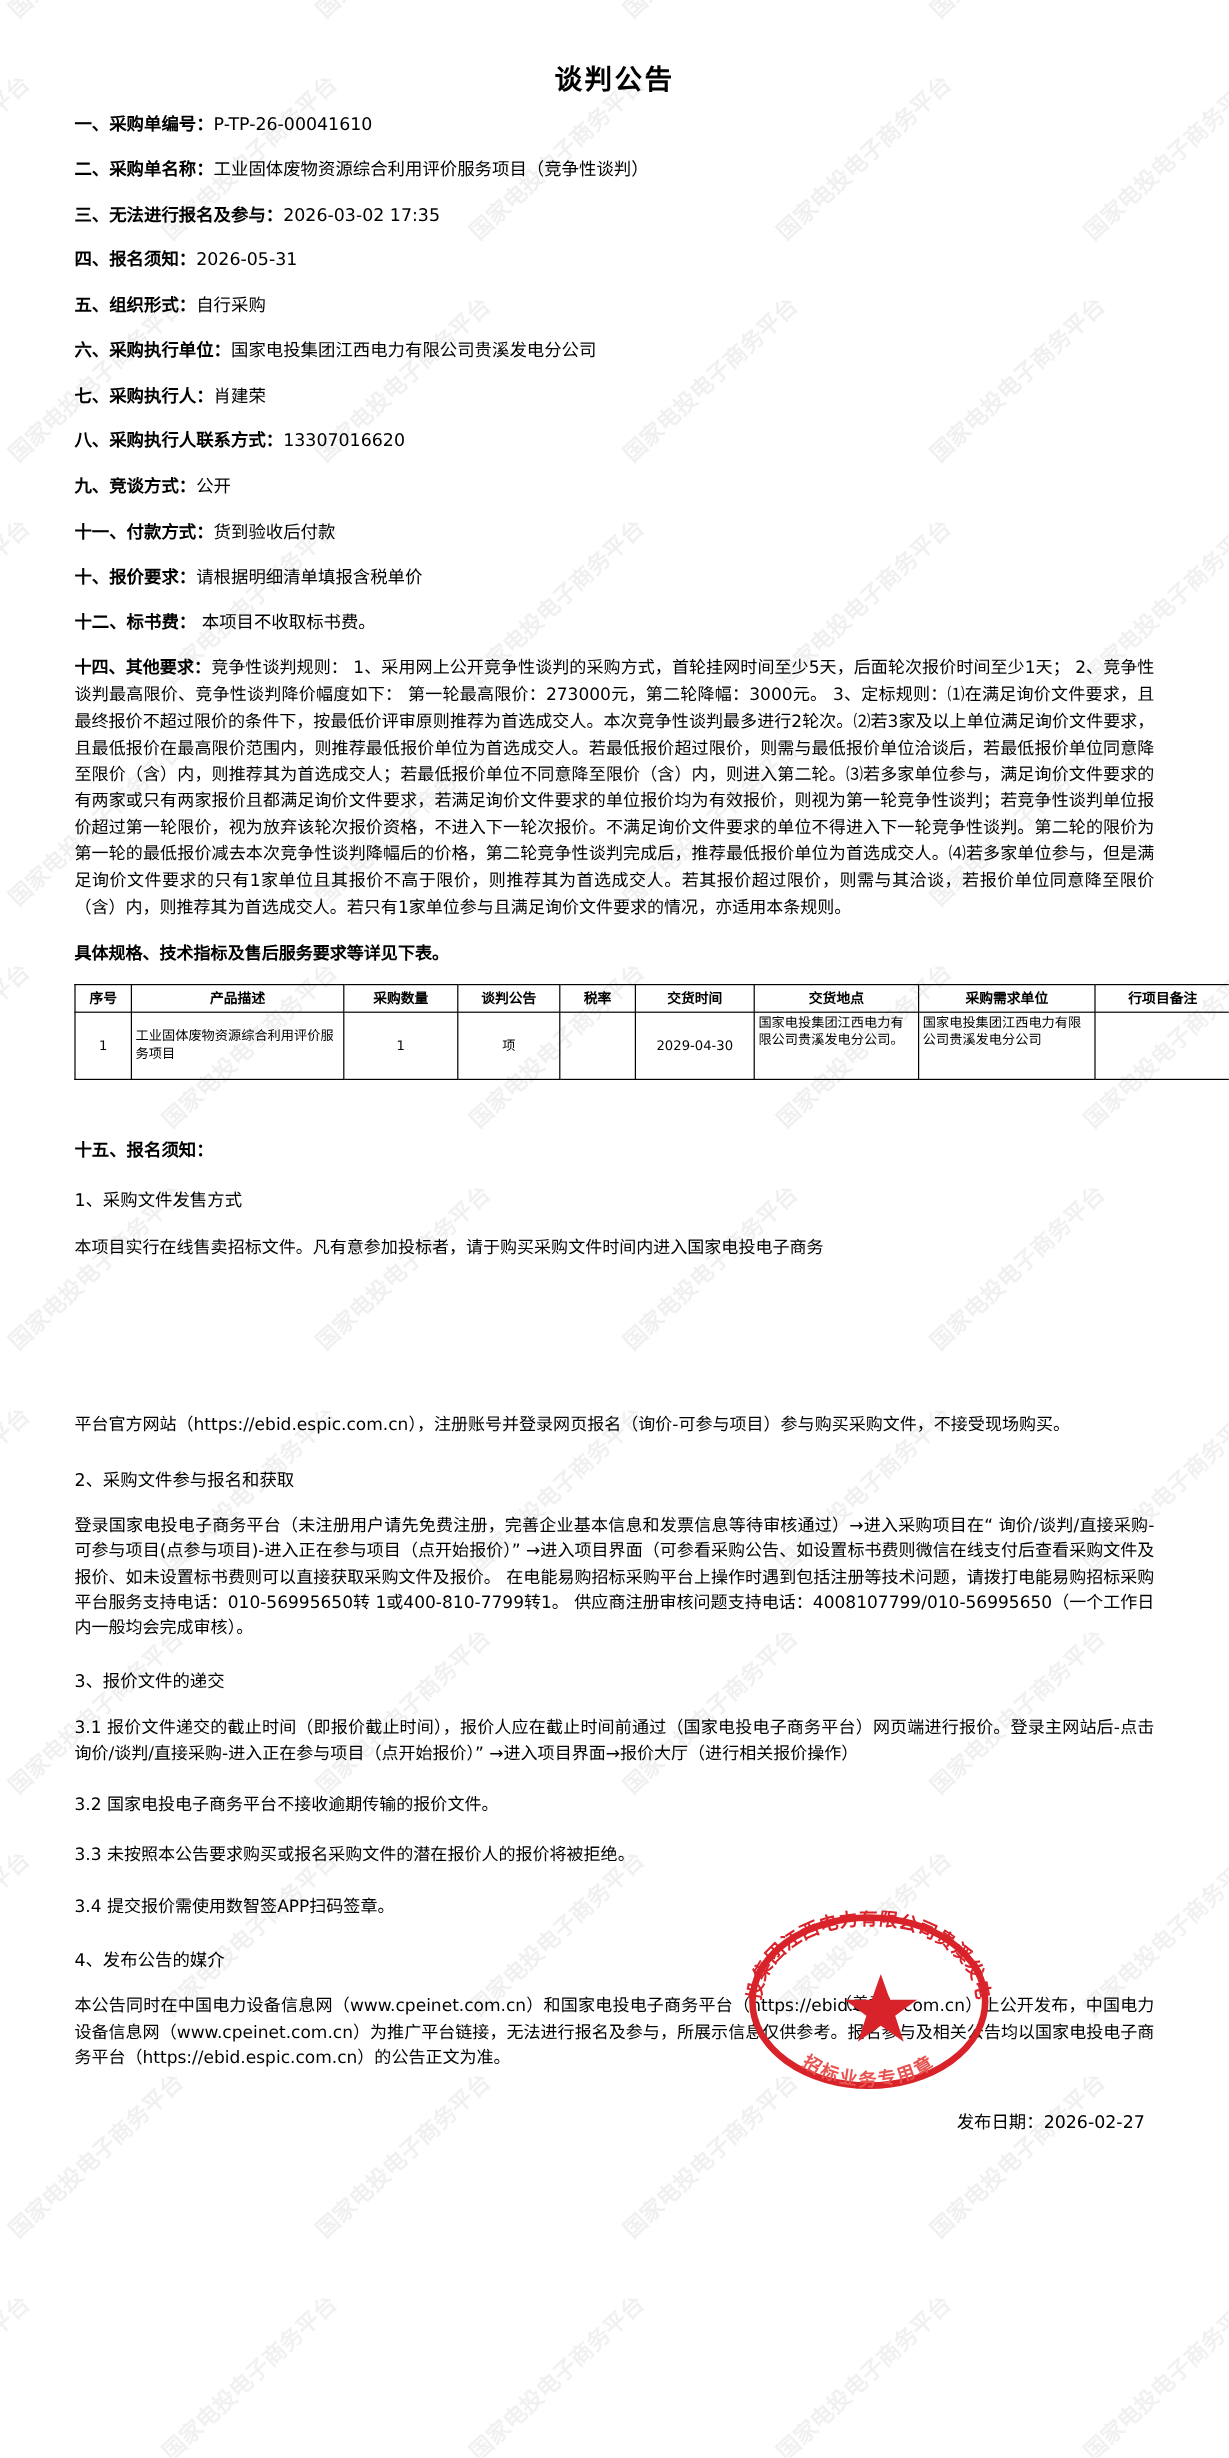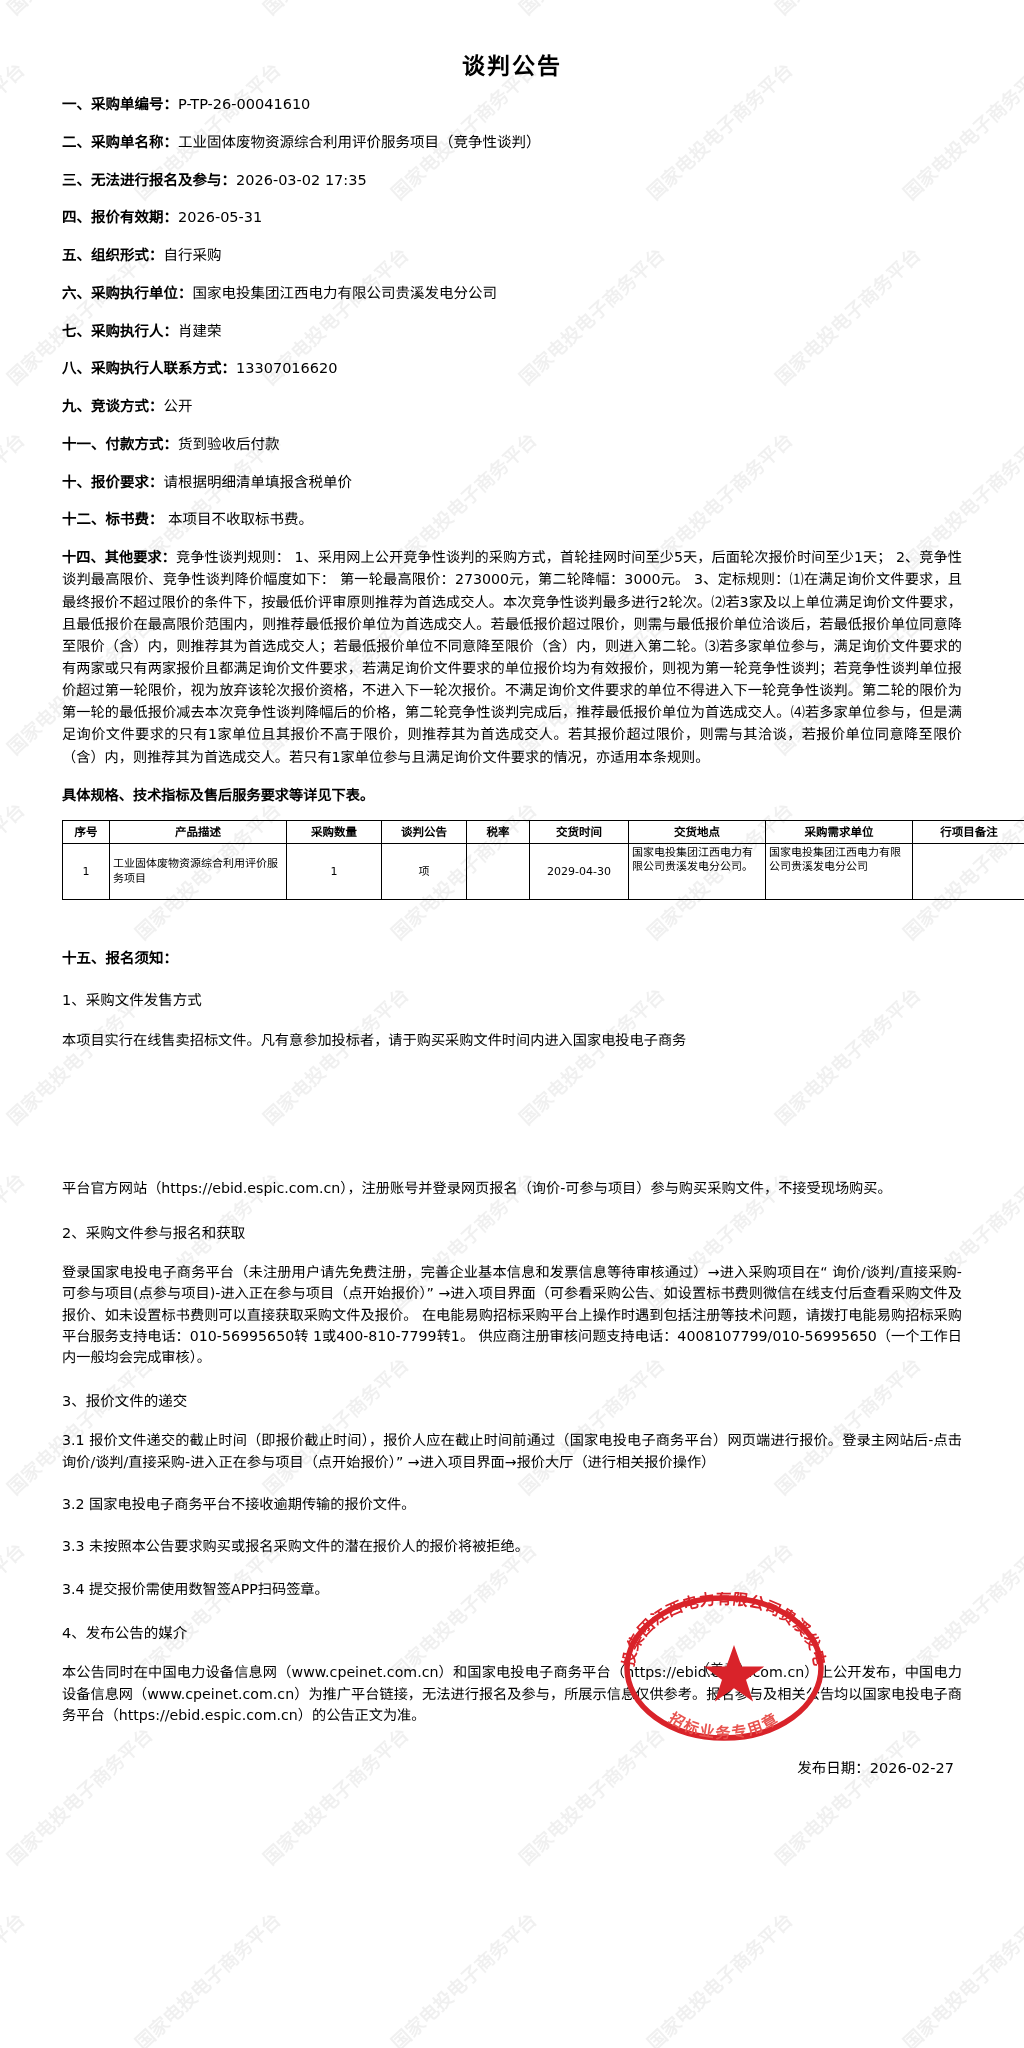--- a/index.html
+++ b/index.html
@@ -233,21 +233,21 @@
 
 <div id="page">
   <div class="content">
 
     <h1 class="doc-title">谈判公告</h1>
 
     <div class="kv-list" id="kv-list">
         <div class="kv-row"><span class="k">一、采购单编号：</span><span class="v">P-TP-26-00041610</span></div>
         <div class="kv-row"><span class="k">二、采购单名称：</span><span class="v">工业固体废物资源综合利用评价服务项目（竞争性谈判）</span></div>
         <div class="kv-row"><span class="k">三、无法进行报名及参与：</span><span class="v">2026-03-02 17:35</span></div>
-        <div class="kv-row"><span class="k">四、报价有效期：</span><span class="v">2026-05-31</span></div>
+        <div class="kv-row"><span class="k">四、报名须知：</span><span class="v">2026-05-31</span></div>
         <div class="kv-row"><span class="k">五、组织形式：</span><span class="v">自行采购</span></div>
         <div class="kv-row"><span class="k">六、采购执行单位：</span><span class="v">国家电投集团江西电力有限公司贵溪发电分公司</span></div>
         <div class="kv-row"><span class="k">七、采购执行人：</span><span class="v">肖建荣</span></div>
         <div class="kv-row"><span class="k">八、采购执行人联系方式：</span><span class="v">13307016620</span></div>
         <div class="kv-row"><span class="k">九、竞谈方式：</span><span class="v">公开</span></div>
         <div class="kv-row"><span class="k">十一、付款方式：</span><span class="v">货到验收后付款</span></div>
         <div class="kv-row"><span class="k">十、报价要求：</span><span class="v">请根据明细清单填报含税单价</span></div>
         <div class="kv-row"><span class="k">十二、标书费：</span><span class="v"> 本项目不收取标书费。</span></div>
       </div>
 

